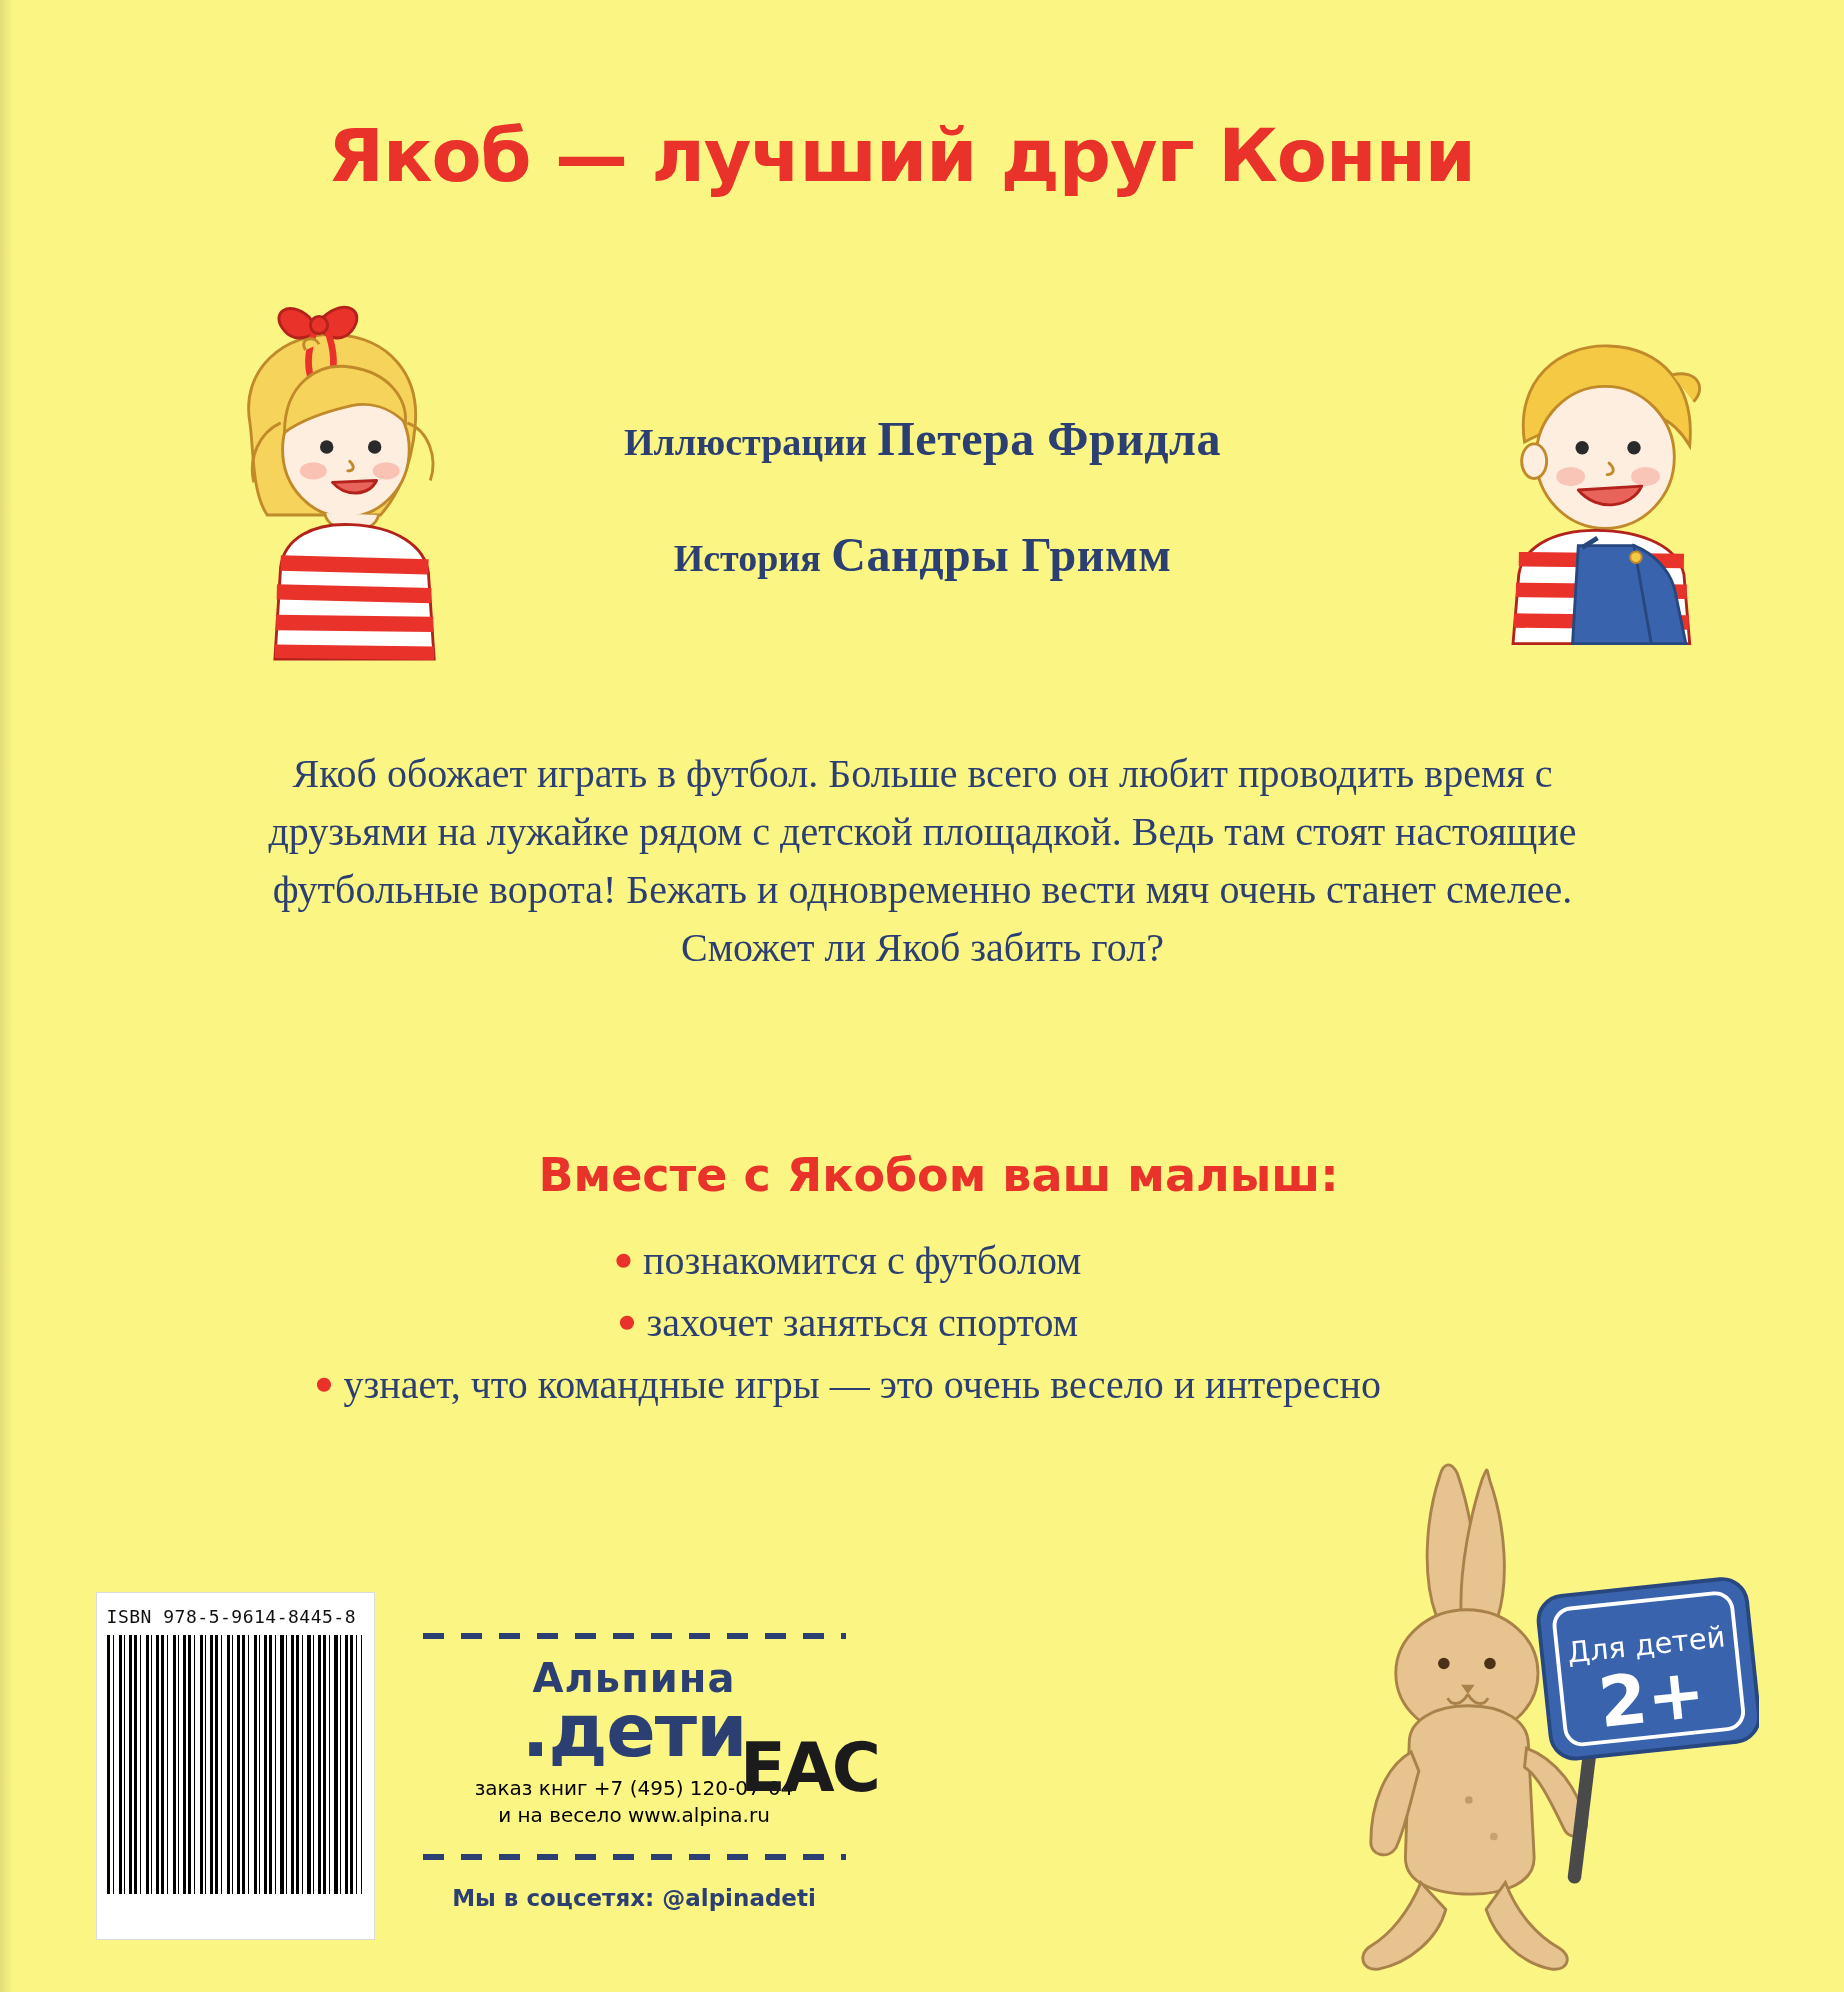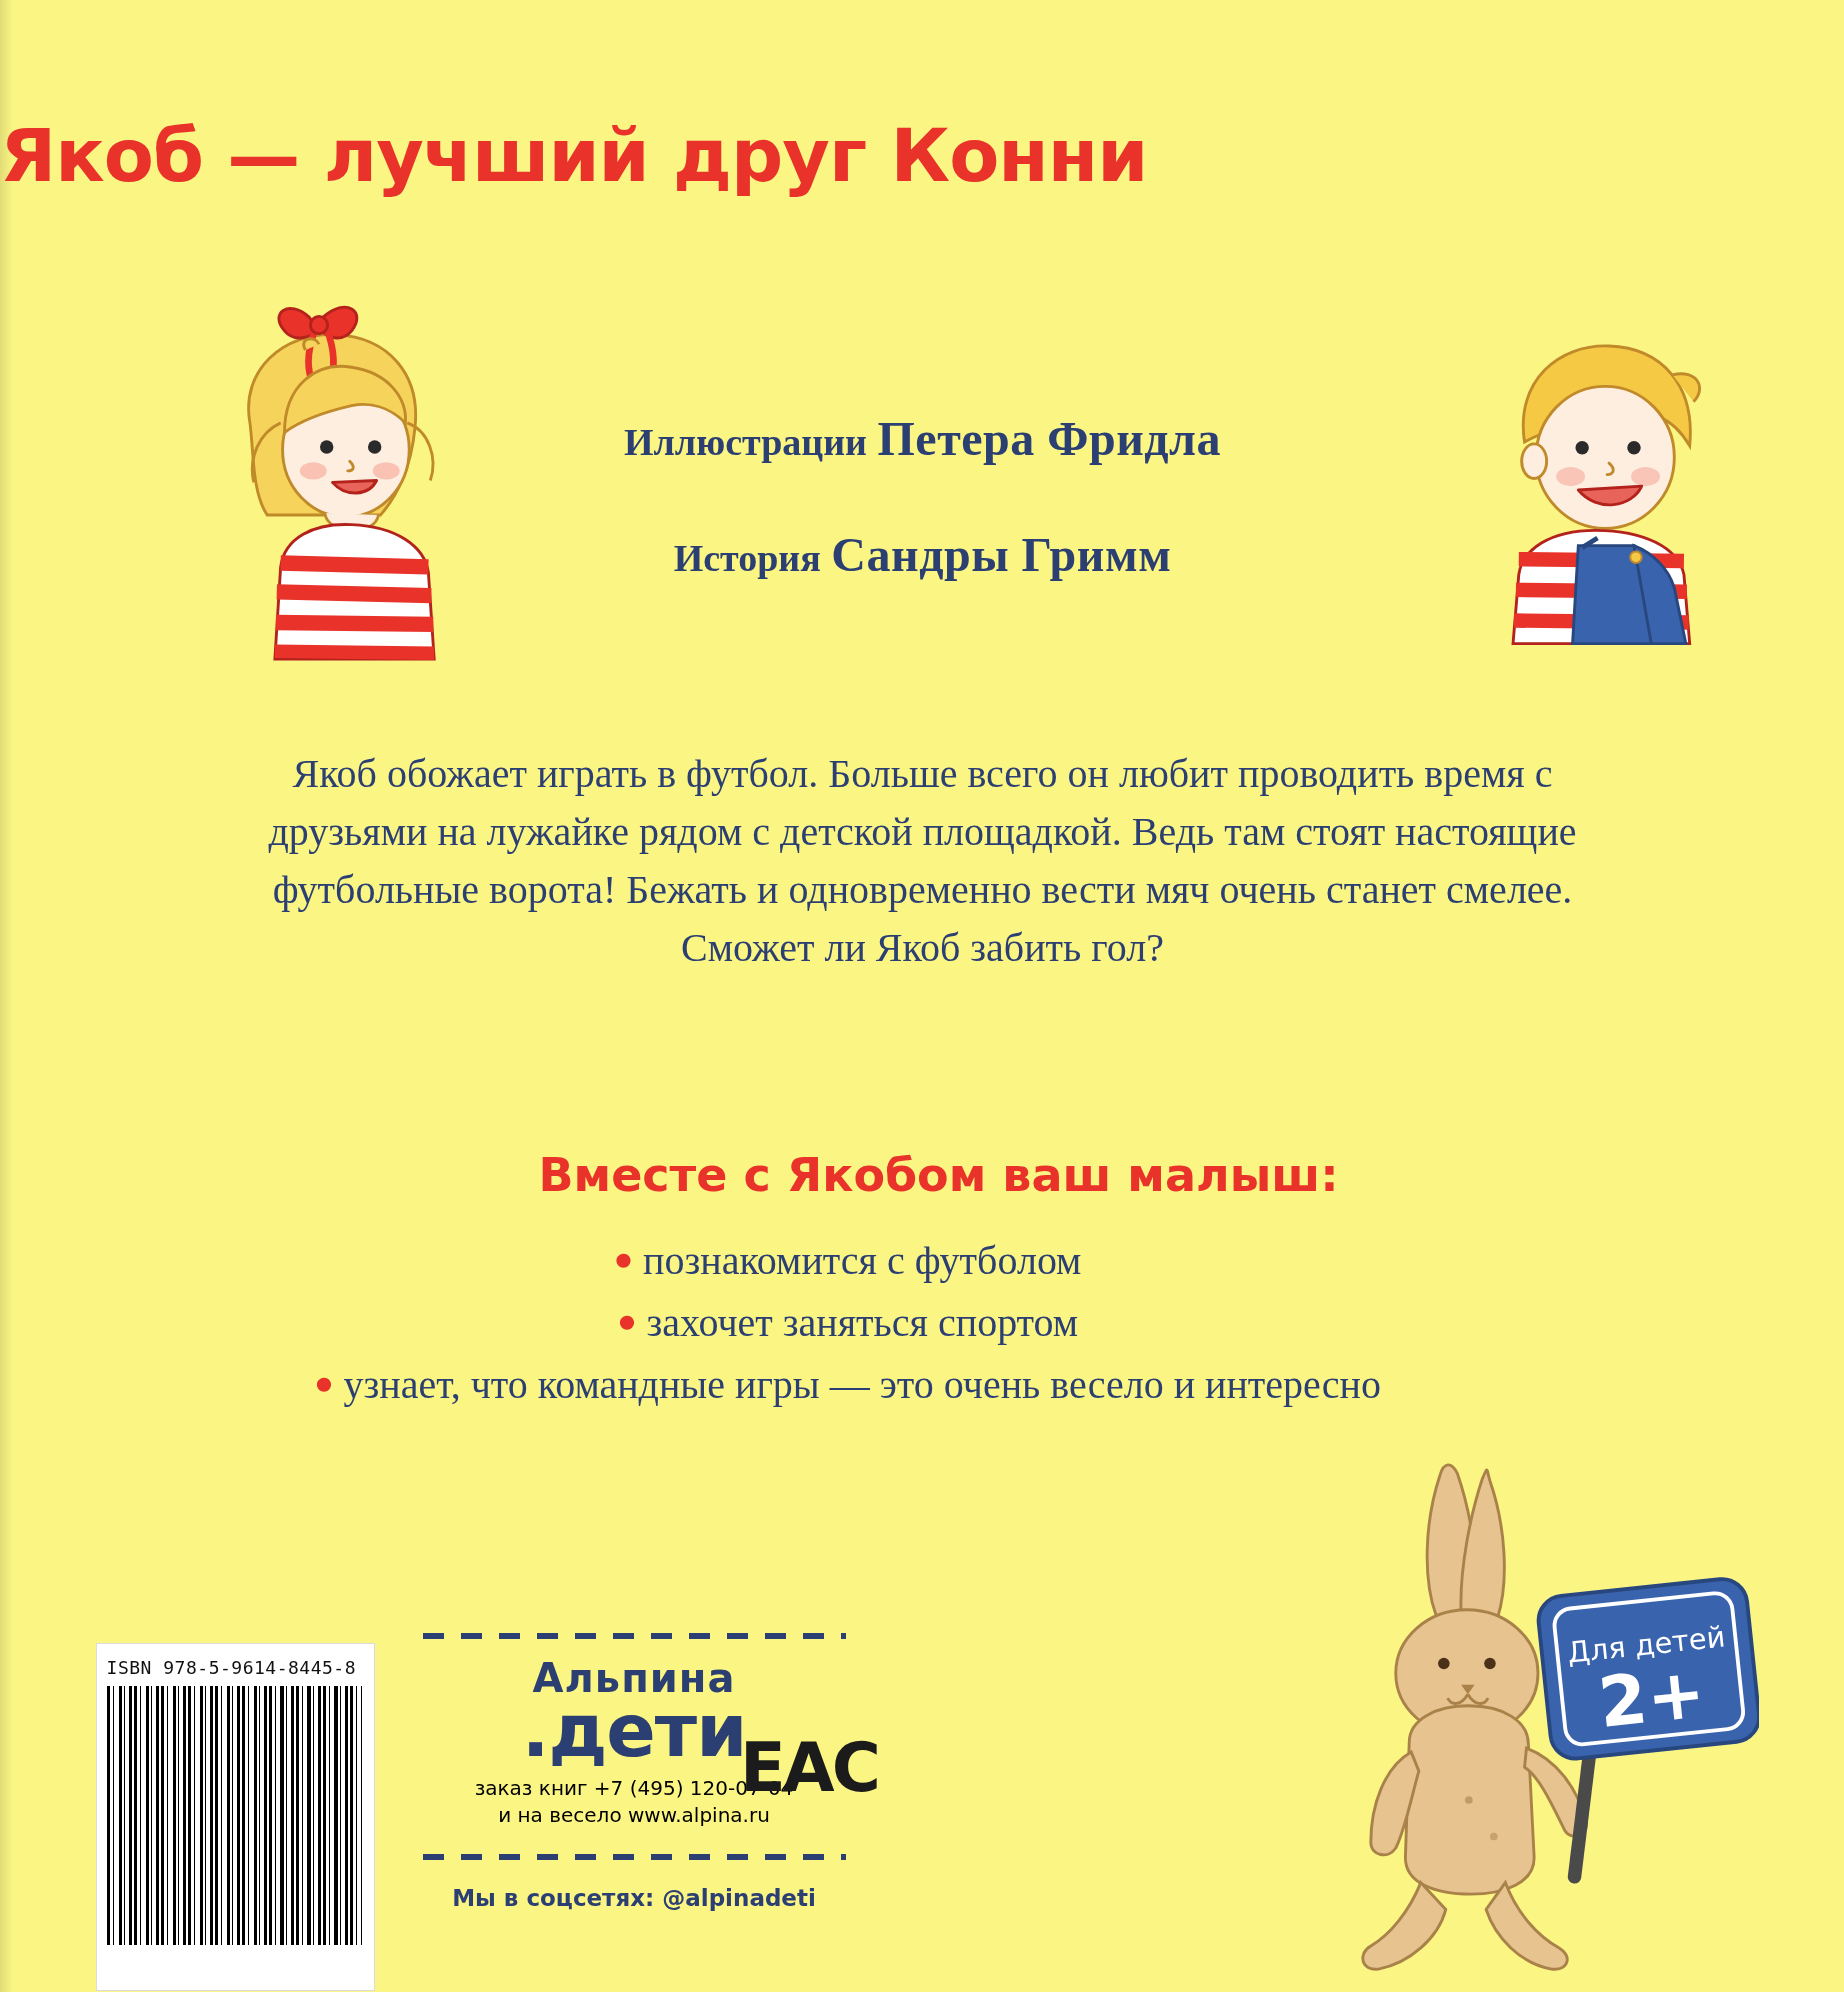--- a/index.html
+++ b/index.html
@@ -21,21 +21,21 @@
     background: #fbf584;
     overflow: hidden;
   }
 
   
   .title {
     position: absolute;
     top: 113px;
     left: 0;
     width: 1475px;
-    text-align: left;
+    text-align: right;
     font-family: "DejaVu Sans", sans-serif;
     font-weight: bold;
     font-size: 73px;
     letter-spacing: -1px;
     color: #e8322a;
     white-space: nowrap;
   }
 
   
   .credits {
@@ -106,21 +106,21 @@
     color: #e8322a;
     font-size: 33px;
     vertical-align: 3.8px;
     margin-right: 9.6px;
   }
 
   
   .barcode-box {
     position: absolute;
     left: 96px;
-    top: 1643px;
+    top: 1592px;
     width: 279px;
     height: 348px;
     background: #ffffff;
     border: 1.9px solid #dcdcdc;
     box-sizing: border-box;
     padding: 13.4px 9.6px 7.7px 9.6px;
   }
   .barcode-isbn {
     font-family: "DejaVu Sans Mono", monospace;
     font-size: 18px;

